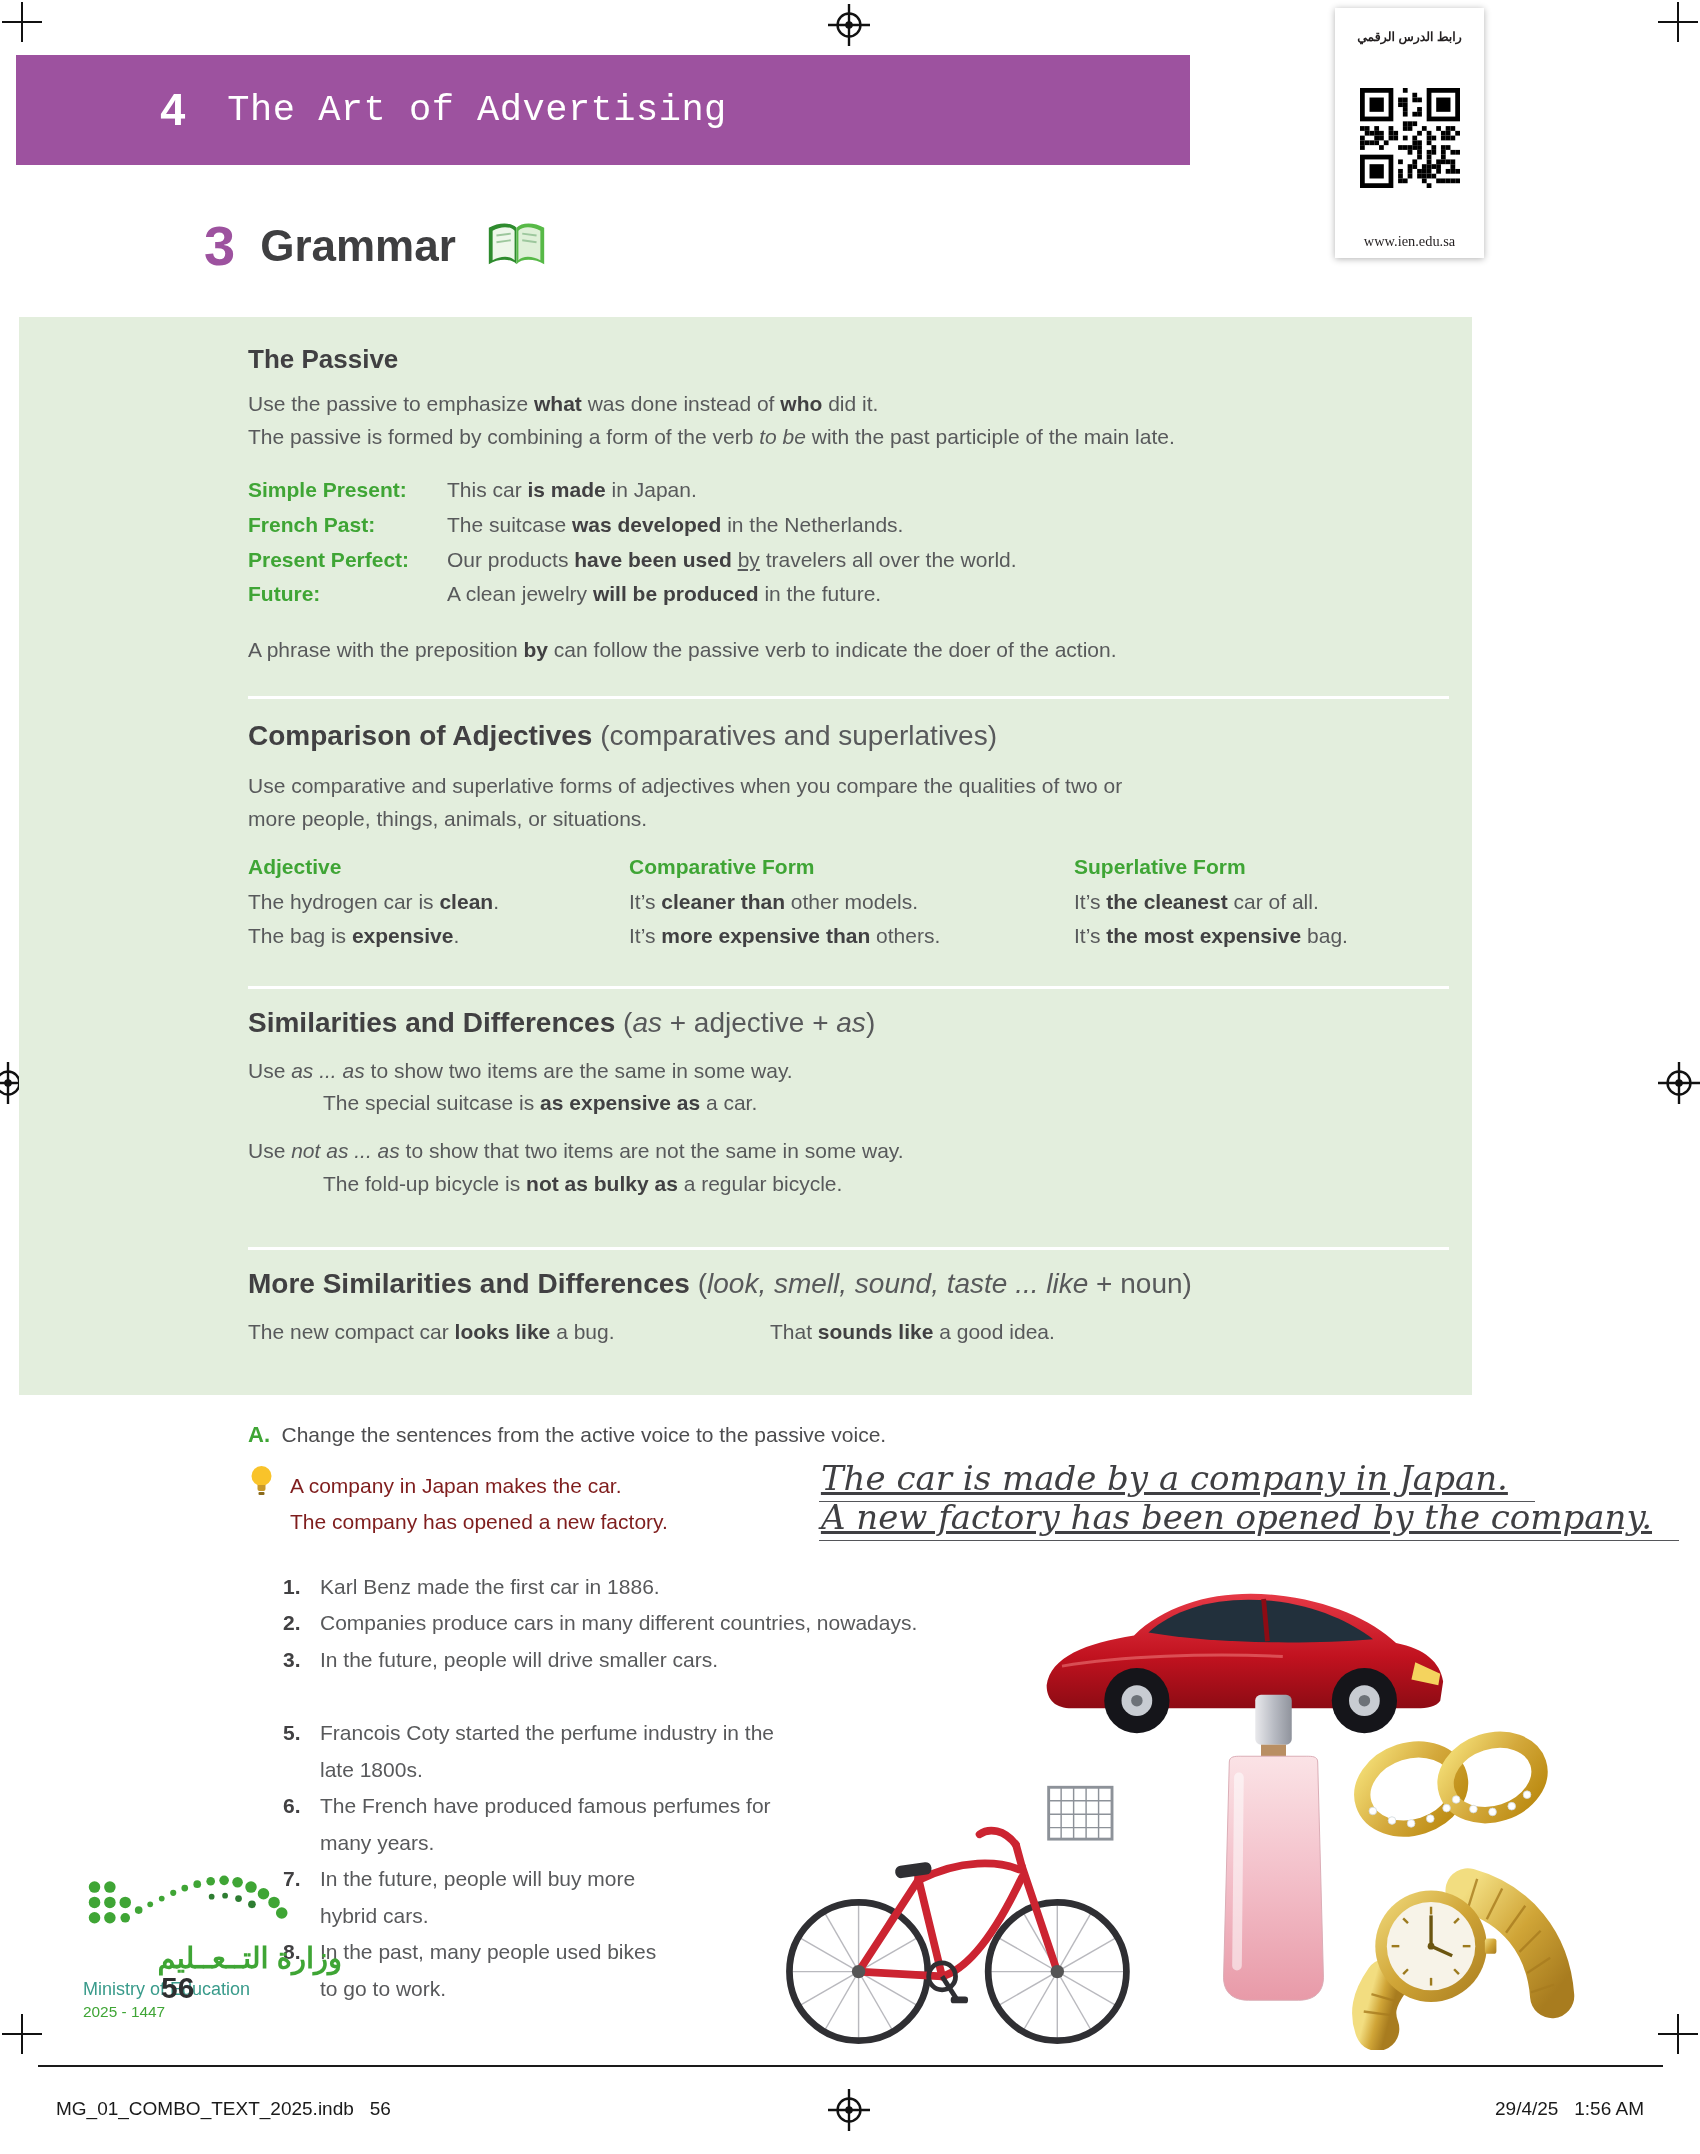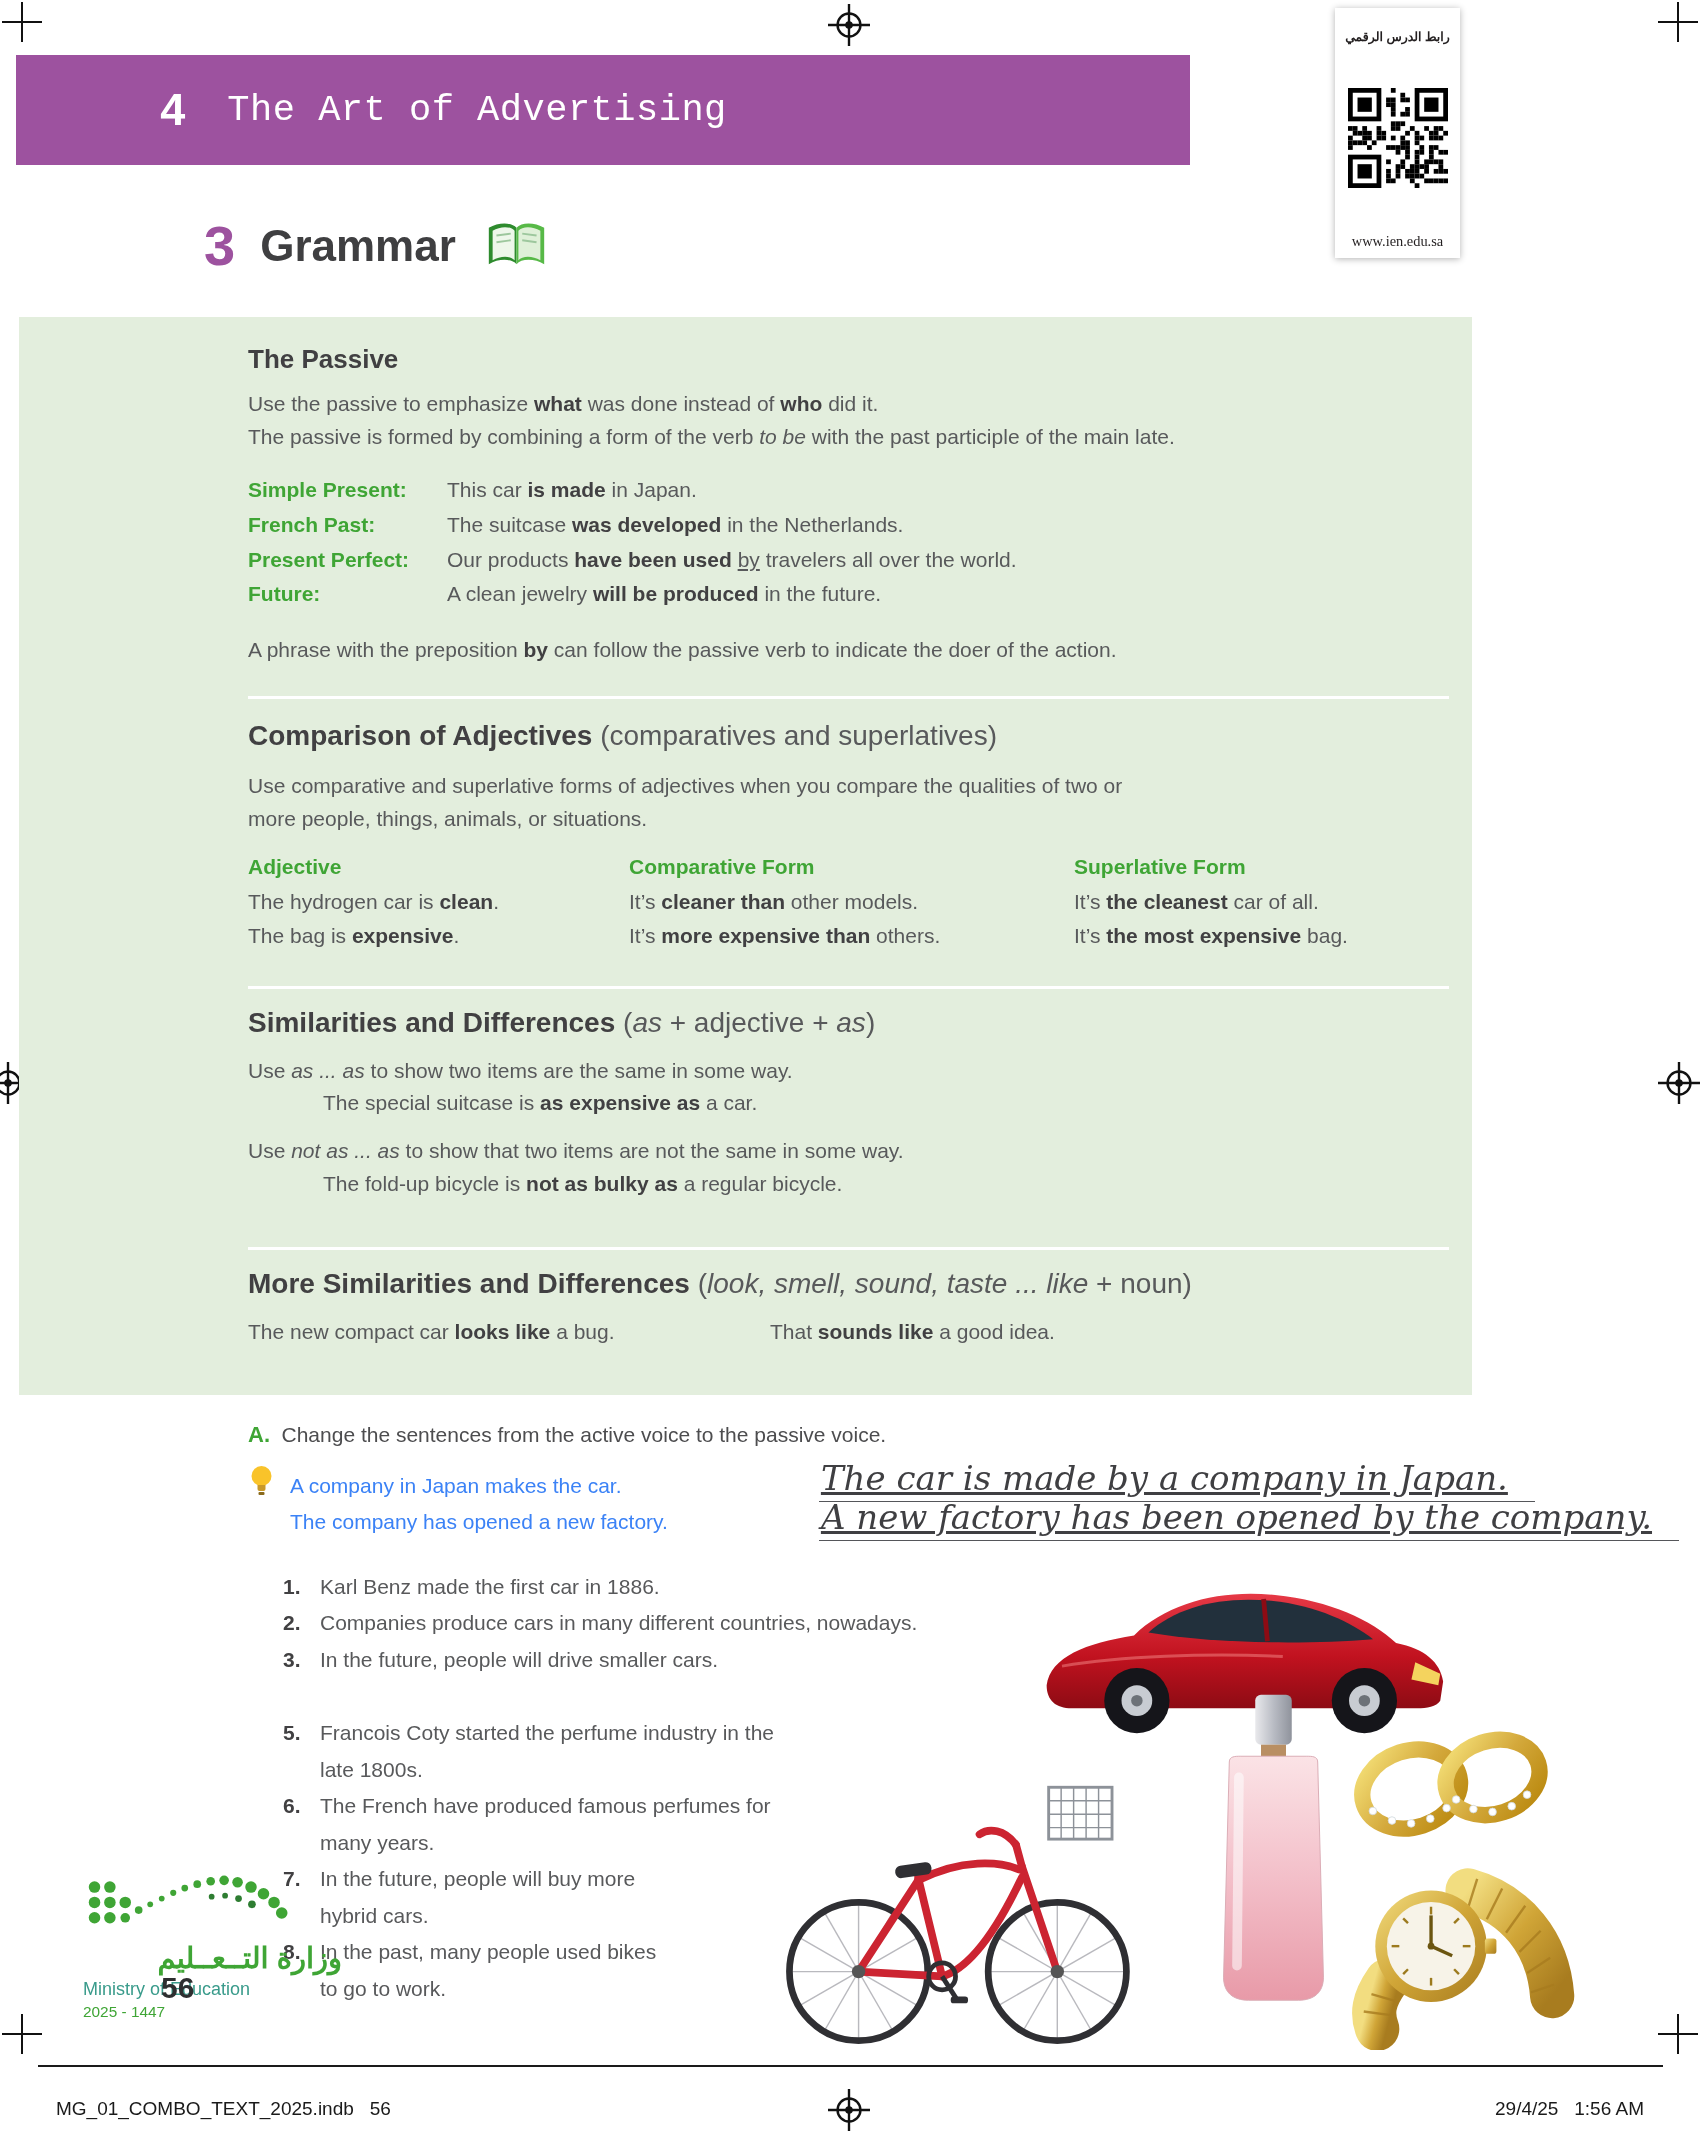--- a/index.html
+++ b/index.html
@@ -13,21 +13,21 @@
   .rt-i{font-style:italic;}
   .rt-u{text-decoration:underline;}
 
   
   .band{position:absolute;left:16.3px;top:55px;width:1174px;height:110px;background:#9d529f;
         display:flex;align-items:center;}
   .unit-num{margin-left:144px;font-size:45px;font-weight:700;color:#fff;}
   .unit-title{margin-left:42px;font-size:37px;font-weight:400;color:#fff;letter-spacing:0.5px;font-family:Liberation Mono, monospace;}
 
   
-  .qr-box{position:absolute;left:1335px;top:7.7px;width:125px;height:250px;background:#fff;
+  .qr-box{position:absolute;left:1335px;top:7.7px;width:149px;height:250px;background:#fff;
           box-shadow:0 1px 6.7px rgba(0,0,0,.3);display:flex;flex-direction:column;
           align-items:center;justify-content:flex-end;padding-bottom:7.7px;gap:39px;}
   .qr-label{font-size:12.5px;font-weight:700;color:#231f20;margin-bottom:4.8px;}
   .qr-svg{width:100px;height:100px;fill:#000;}
   .qr-url{font-family:"Liberation Serif",serif;font-size:14.4px;color:#231f20;margin-top:5.8px;}
 
   
   .section-head{position:absolute;left:204px;top:213px;display:flex;align-items:center;}
   .sec-num{font-size:56px;font-weight:700;color:#9d529f;}
   .sec-title{font-size:44px;font-weight:700;color:#3f3f41;margin-left:25px;}
@@ -37,21 +37,21 @@
   .panel{position:absolute;left:19px;top:317px;width:1453px;height:1078px;background:#e3eedd;}
   .p-title{font-size:26px;font-weight:700;color:#414042;}
   .panel-h{font-size:28px;font-weight:400;color:#58595b;}
   .panel-h .rt-b{color:#414042;}
   .g-label{font-size:21px;font-weight:700;color:#3fa535;}
   .divider{left:229px;width:1201px;height:2.9px;background:#ffffff;}
 
   
   .ex-letter{font-weight:700;color:#3fa535;font-size:22px;}
   .ex-instruction{font-size:21px;color:#4d4d4f;margin-left:11.5px;}
-  .prompt{font-size:21px;color:#3b82f6;}
+  .prompt{font-size:21px;color:#7f1d1d;}
   .answer{font-family:"DejaVu Serif",serif;font-style:italic;font-size:34px;color:#3f3f42;
           border-bottom:1.9px solid #55565a;padding:0 27px 2.9px 1.9px;text-decoration:underline;}
   .ex-item{position:absolute;left:283px;font-size:21px;line-height:37px;color:#58595b;
            padding-left:37px;text-indent:-37px;white-space:normal;}
   .item-num{display:inline-block;width:37px;text-indent:0;font-weight:700;color:#414042;}
 
   
   .moe{position:absolute;left:83px;top:1862px;width:259px;}
   .moe-dots{width:240px;height:77px;display:block;}
   .moe-ar{font-size:29px;font-weight:700;color:#3fa535;margin-top:1.9px;}

